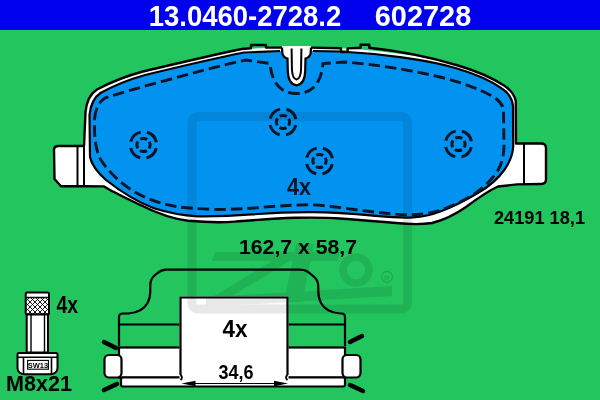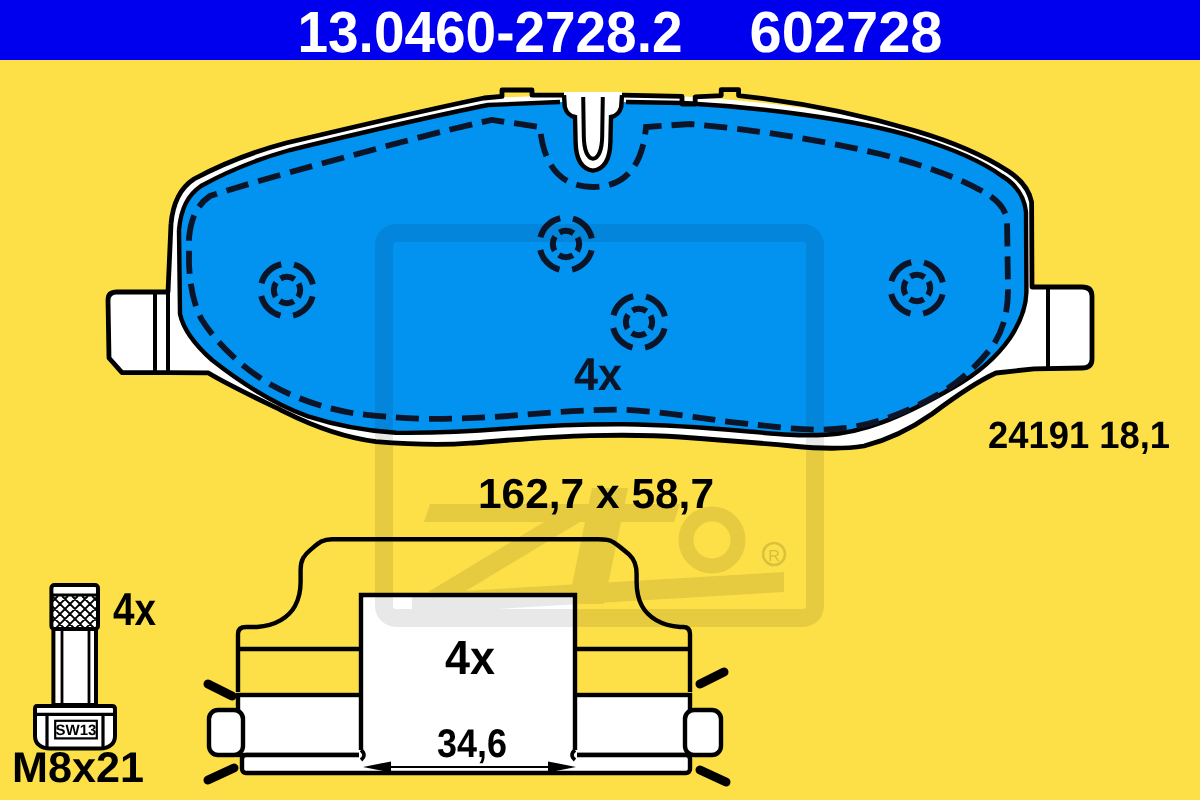--- a/index.html
+++ b/index.html
@@ -1,16 +1,16 @@
 <!DOCTYPE html>
 <html><head>
 <meta charset="utf-8">
 <style>
   html,body{margin:0;padding:0;background:#fff;}
-  #page{position:relative;width:600px;height:400px;overflow:hidden;background:#fde047;
+  #page{position:relative;width:600px;height:400px;overflow:hidden;background:#22c55e;
         font-family:"Liberation Sans", sans-serif;}
   svg{position:absolute;left:0;top:0;}
 </style>
 </head>
 <body>
 <div id="page">
 <svg width="600" height="400" viewBox="0 0 600 400">
 
   <g>
     <rect x="0" y="0" width="600" height="30" fill="#0000ee"></rect>

